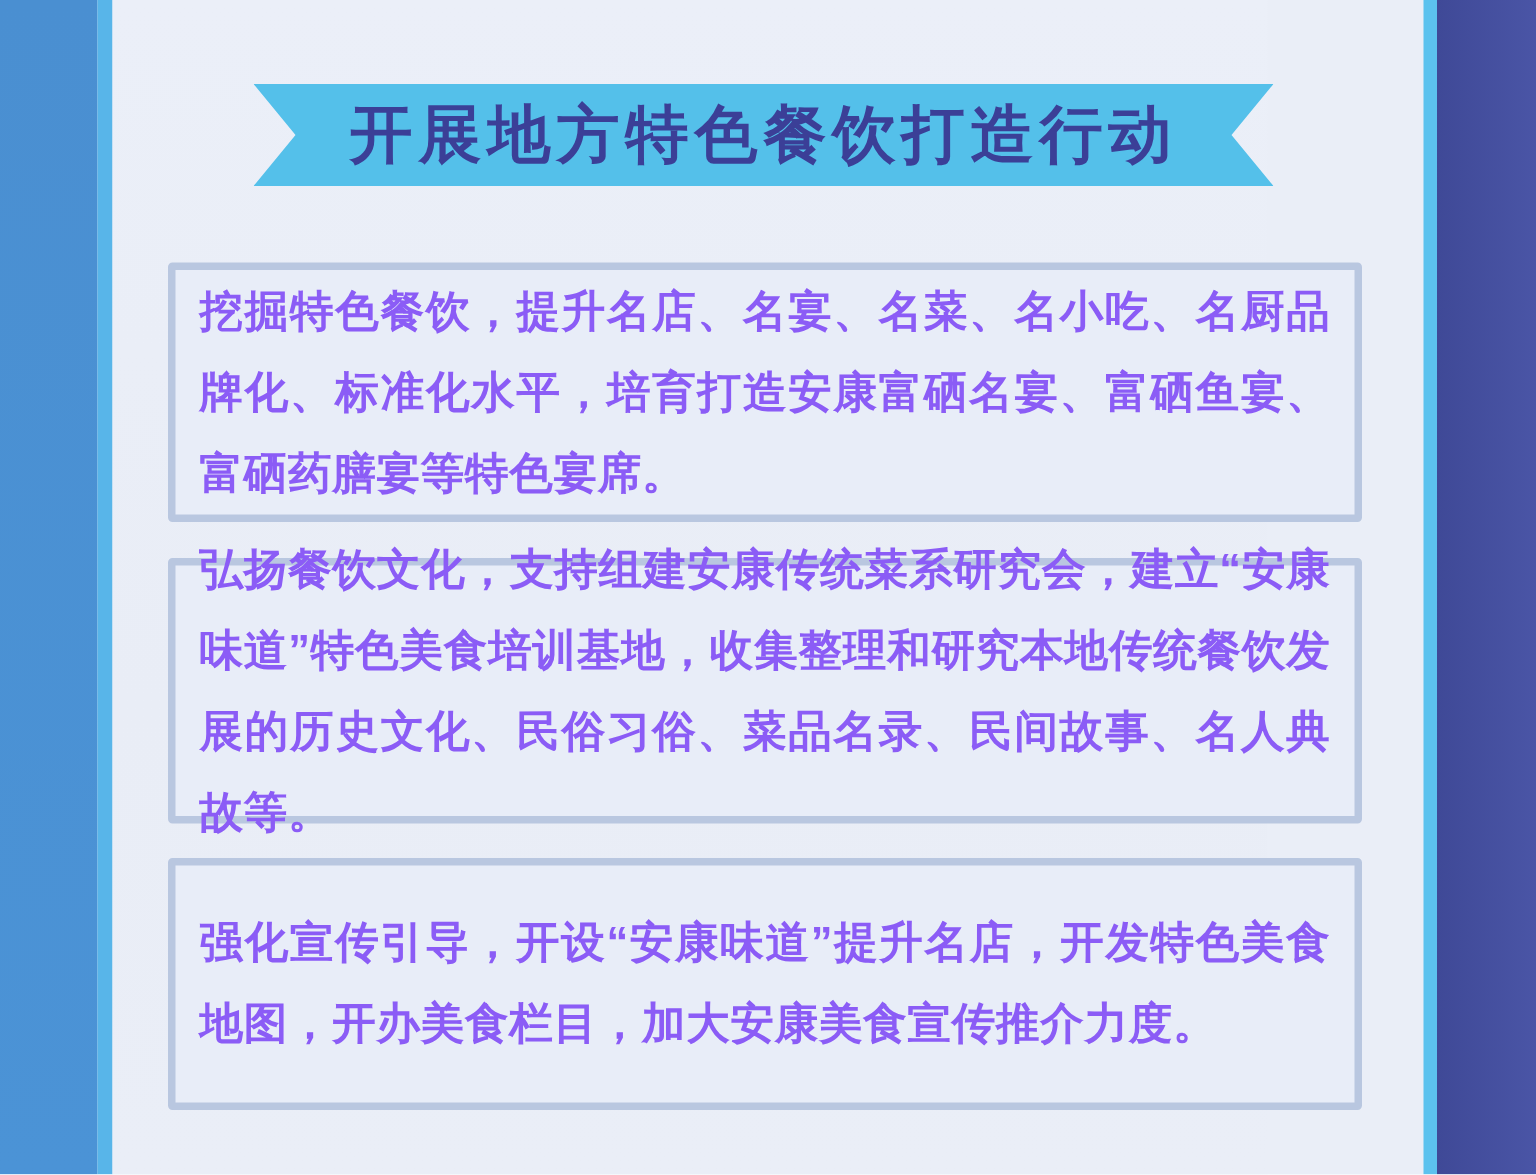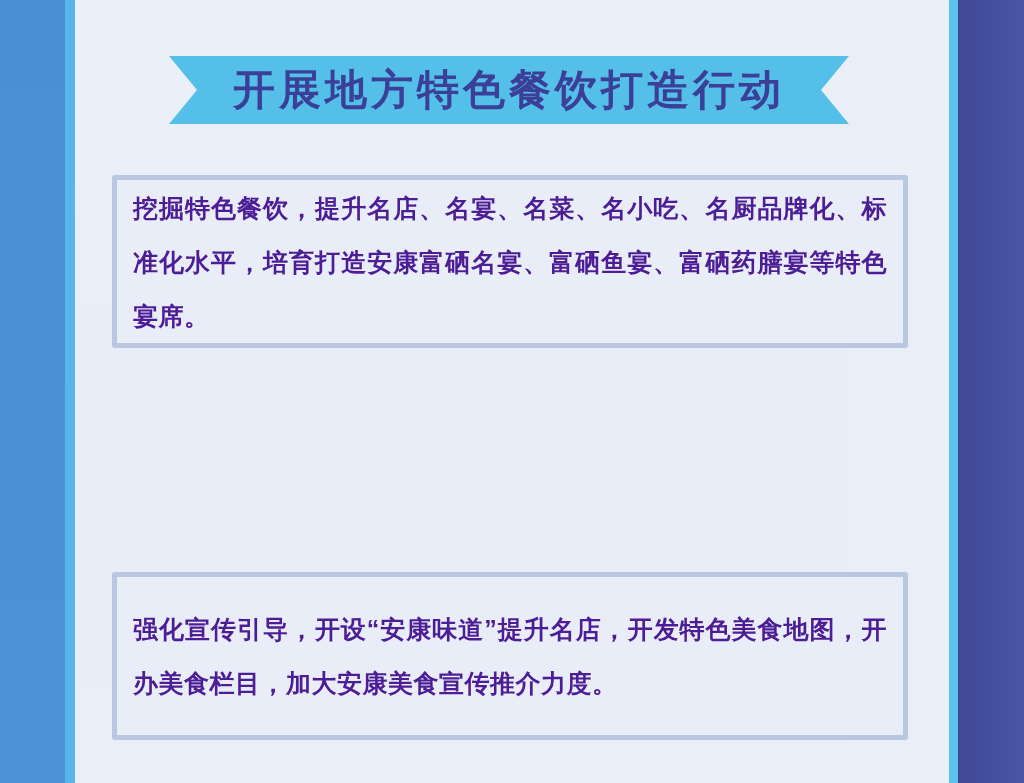--- a/index.html
+++ b/index.html
@@ -38,23 +38,23 @@
     background:#e8edf8;
     box-sizing:border-box;
     display:flex;align-items:center;
     padding:0 16px;
   }
   .card-1{top:175px;height:173px;}
   .card-2{top:372px;height:177px;}
   .card-3{top:572px;height:168px;}
   .card p{
     margin:0;
-    font-size:25px;
+    font-size:29px;
     font-weight:bold;
-    color:#4c1d95;
+    color:#8b5cf6;
     line-height:54px;
     text-align:justify;
     letter-spacing:0.5px;
   }
 </style>
 </head>
 <body>
 
 <div class="poster">
   <div class="stripe stripe-left"></div>
@@ -62,20 +62,23 @@
 
   <div class="panel">
     <div class="ribbon">
       <span class="ribbon-text">开展地方特色餐饮打造行动</span>
     </div>
 
     <div class="card card-1">
       <p>挖掘特色餐饮，提升名店、名宴、名菜、名小吃、名厨品牌化、标准化水平，培育打造安康富硒名宴、富硒鱼宴、富硒药膳宴等特色宴席。</p>
     </div>
 
+    <div class="card card-2">
+      <p>弘扬餐饮文化，支持组建安康传统菜系研究会，建立“安康味道”特色美食培训基地，收集整理和研究本地传统餐饮发展的历史文化、民俗习俗、菜品名录、民间故事、名人典故等。</p>
+    </div>
 
     <div class="card card-3">
       <p>强化宣传引导，开设“安康味道”提升名店，开发特色美食地图，开办美食栏目，加大安康美食宣传推介力度。</p>
     </div>
   </div>
 
   <div class="stripe stripe-right-light"></div>
   <div class="stripe stripe-right"></div>
 </div>
 

